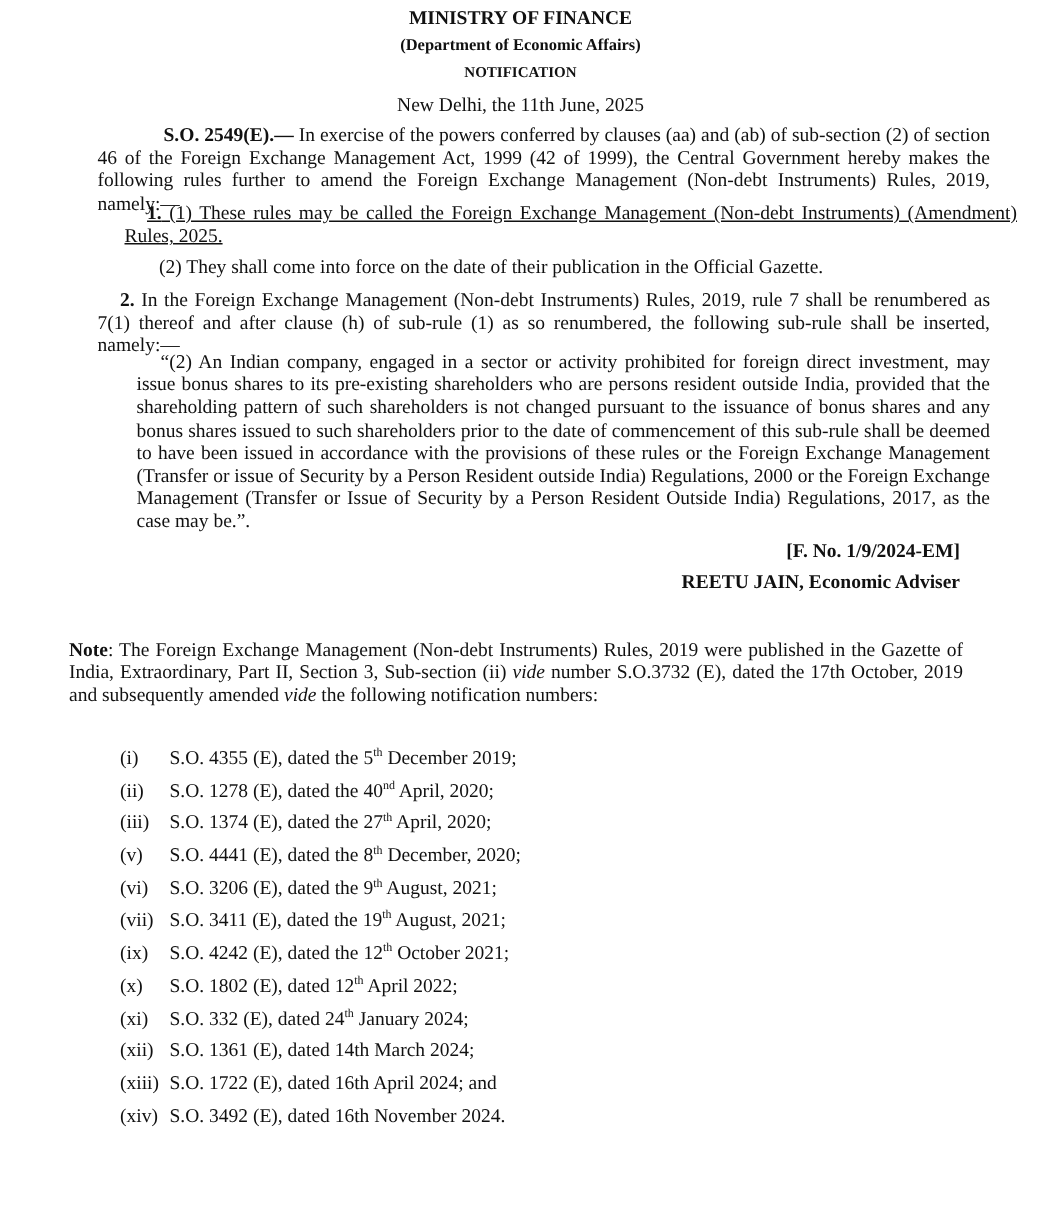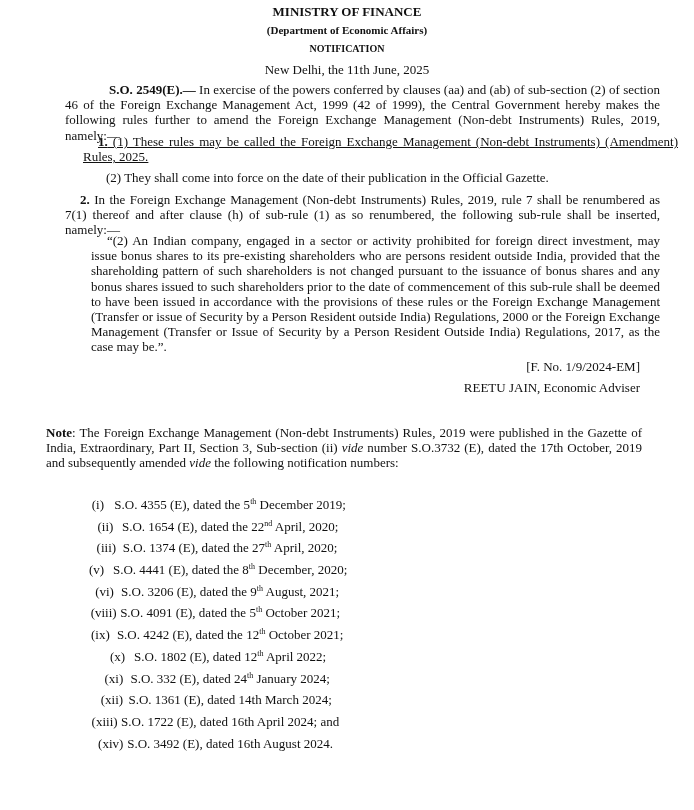--- a/index.html
+++ b/index.html
@@ -10,24 +10,24 @@
   }
   .page { position: absolute; left: 0; top: 0; width: 694px; }
   .center { text-align: center; position: absolute; left: 0; width: 694px; }
   .bold { font-weight: bold; }
   .para {
     position: absolute; left: 46px; width: 595px;
     line-height: 15.2px; text-align: justify; margin-left: 19px;
   }
   .para .indent { display: inline-block; width: 44px; }
   .quote { left: 72px; width: 569px; }
-  .right { position: absolute; right: 54px; text-align: left; white-space: nowrap; }
+  .right { position: absolute; right: 54px; text-align: left; white-space: nowrap; font-weight: bold; }
   .note { position: absolute; left: 46px; width: 596px; line-height: 15.2px; text-align: justify; }
   .note-label { font-weight: bold; }
-  .list { position: absolute; left: 80px; top: 494px; text-align: center; }
+  .list { position: absolute; left: 80px; top: 494px; }
   .li { height: 21.7px; line-height: 21.7px; white-space: nowrap; position: relative; }
   .li .num { display: inline-block; width: 33px; }
   sup { font-size: 8px; line-height: 0; vertical-align: 5px; }
   i { font-style: italic; }
 </style>
 </head>
 <body>
 
 <div class="page">
 
@@ -56,26 +56,26 @@
 
   <div class="right" style="top:359px;">[F. No. 1/9/2024-EM]</div>
   <div class="right" style="top:380px;">REETU JAIN,  Economic Adviser</div>
 
   <div class="note" style="top:425px;">
     <span class="note-label">Note</span><span>: The Foreign Exchange Management (Non-debt Instruments) Rules, 2019 were published in the Gazette of India, Extraordinary, Part II, Section 3, Sub-section (ii) </span><i>vide</i><span> number S.O.3732 (E), dated the 17th October, 2019 and subsequently amended </span><i>vide</i><span> the following notification numbers:</span>
   </div>
 
   <div class="list">
     <div class="li"><span class="num">(i)</span><span>S.O. 4355 (E), dated the 5</span><sup>th</sup><span> December 2019;</span></div>
-    <div class="li"><span class="num">(ii)</span><span>S.O. 1654 (E), dated the 22</span><sup>nd</sup><span> April, 2020;</span></div>
+    <div class="li"><span class="num">(ii)</span><span>S.O. 1278 (E), dated the 40</span><sup>nd</sup><span> April, 2020;</span></div>
     <div class="li"><span class="num">(iii)</span><span>S.O. 1374 (E), dated the 27</span><sup>th</sup><span> April, 2020;</span></div>
     <div class="li"><span class="num">(v)</span><span>S.O. 4441 (E), dated the 8</span><sup>th</sup><span> December, 2020;</span></div>
     <div class="li"><span class="num">(vi)</span><span>S.O. 3206 (E), dated the 9</span><sup>th</sup><span> August, 2021;</span></div>
-    <div class="li"><span class="num">(viii)</span><span>S.O. 4091 (E), dated the 5</span><sup>th</sup><span> October 2021;</span></div>
+    <div class="li"><span class="num">(vii)</span><span>S.O. 3411 (E), dated the 19</span><sup>th</sup><span> August, 2021;</span></div>
     <div class="li"><span class="num">(ix)</span><span>S.O. 4242 (E), dated the 12</span><sup>th</sup><span> October 2021;</span></div>
     <div class="li"><span class="num">(x)</span><span>S.O. 1802 (E), dated 12</span><sup>th</sup><span> April 2022;</span></div>
     <div class="li"><span class="num">(xi)</span><span>S.O. 332 (E), dated 24</span><sup>th</sup><span> January 2024;</span></div>
     <div class="li"><span class="num">(xii)</span><span>S.O. 1361 (E), dated 14th March 2024;</span><sup></sup><span></span></div>
     <div class="li"><span class="num">(xiii)</span><span>S.O. 1722 (E), dated 16th April 2024; and</span><sup></sup><span></span></div>
-    <div class="li"><span class="num">(xiv)</span><span>S.O. 3492 (E), dated 16th August 2024.</span><sup></sup><span></span></div>
+    <div class="li"><span class="num">(xiv)</span><span>S.O. 3492 (E), dated 16th November 2024.</span><sup></sup><span></span></div>
   </div>
 
 </div>
 
 </body></html>

